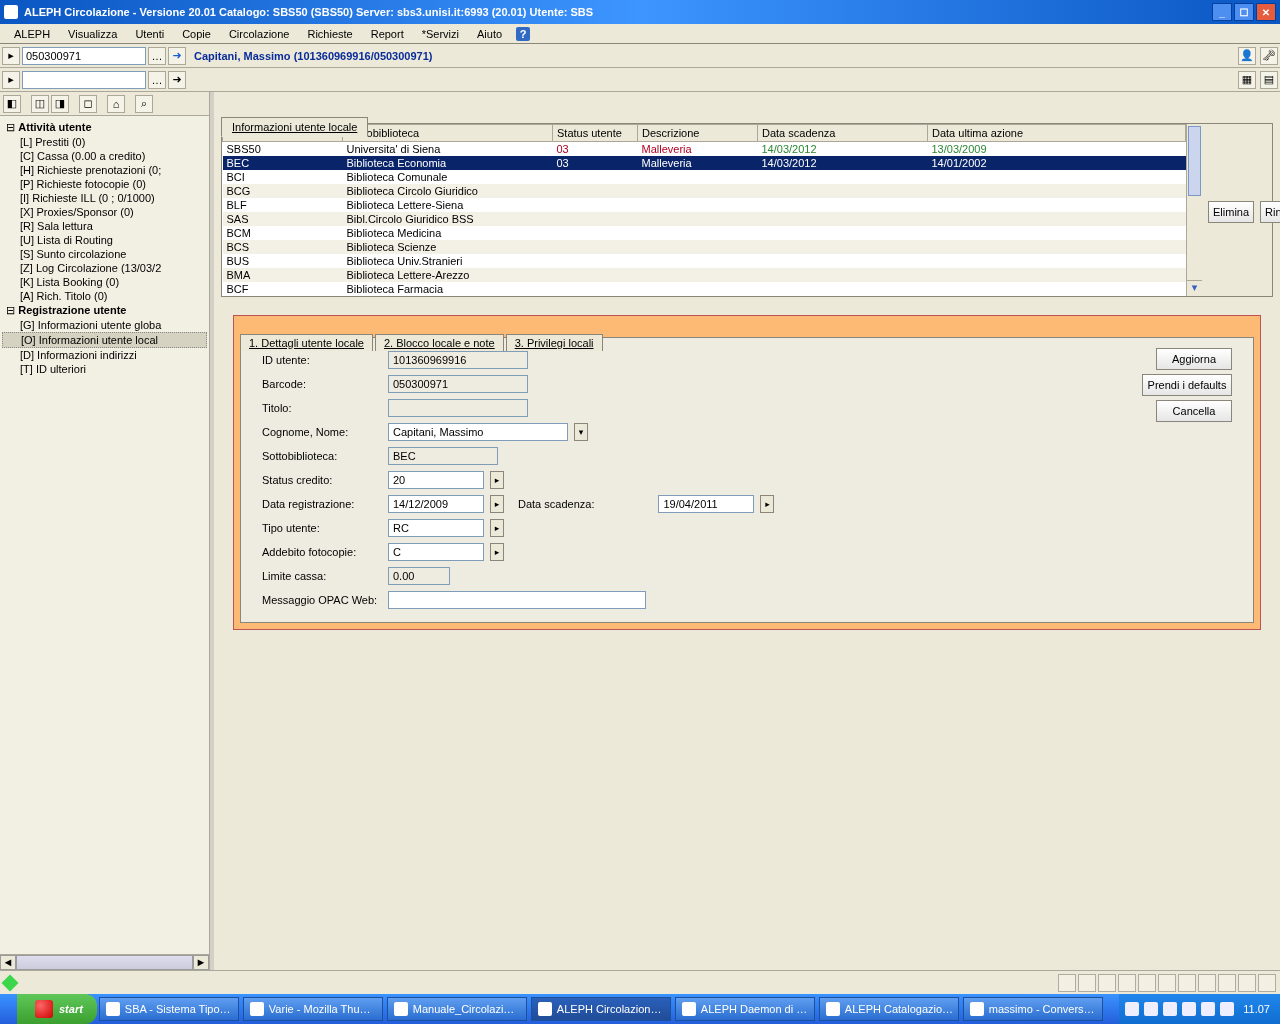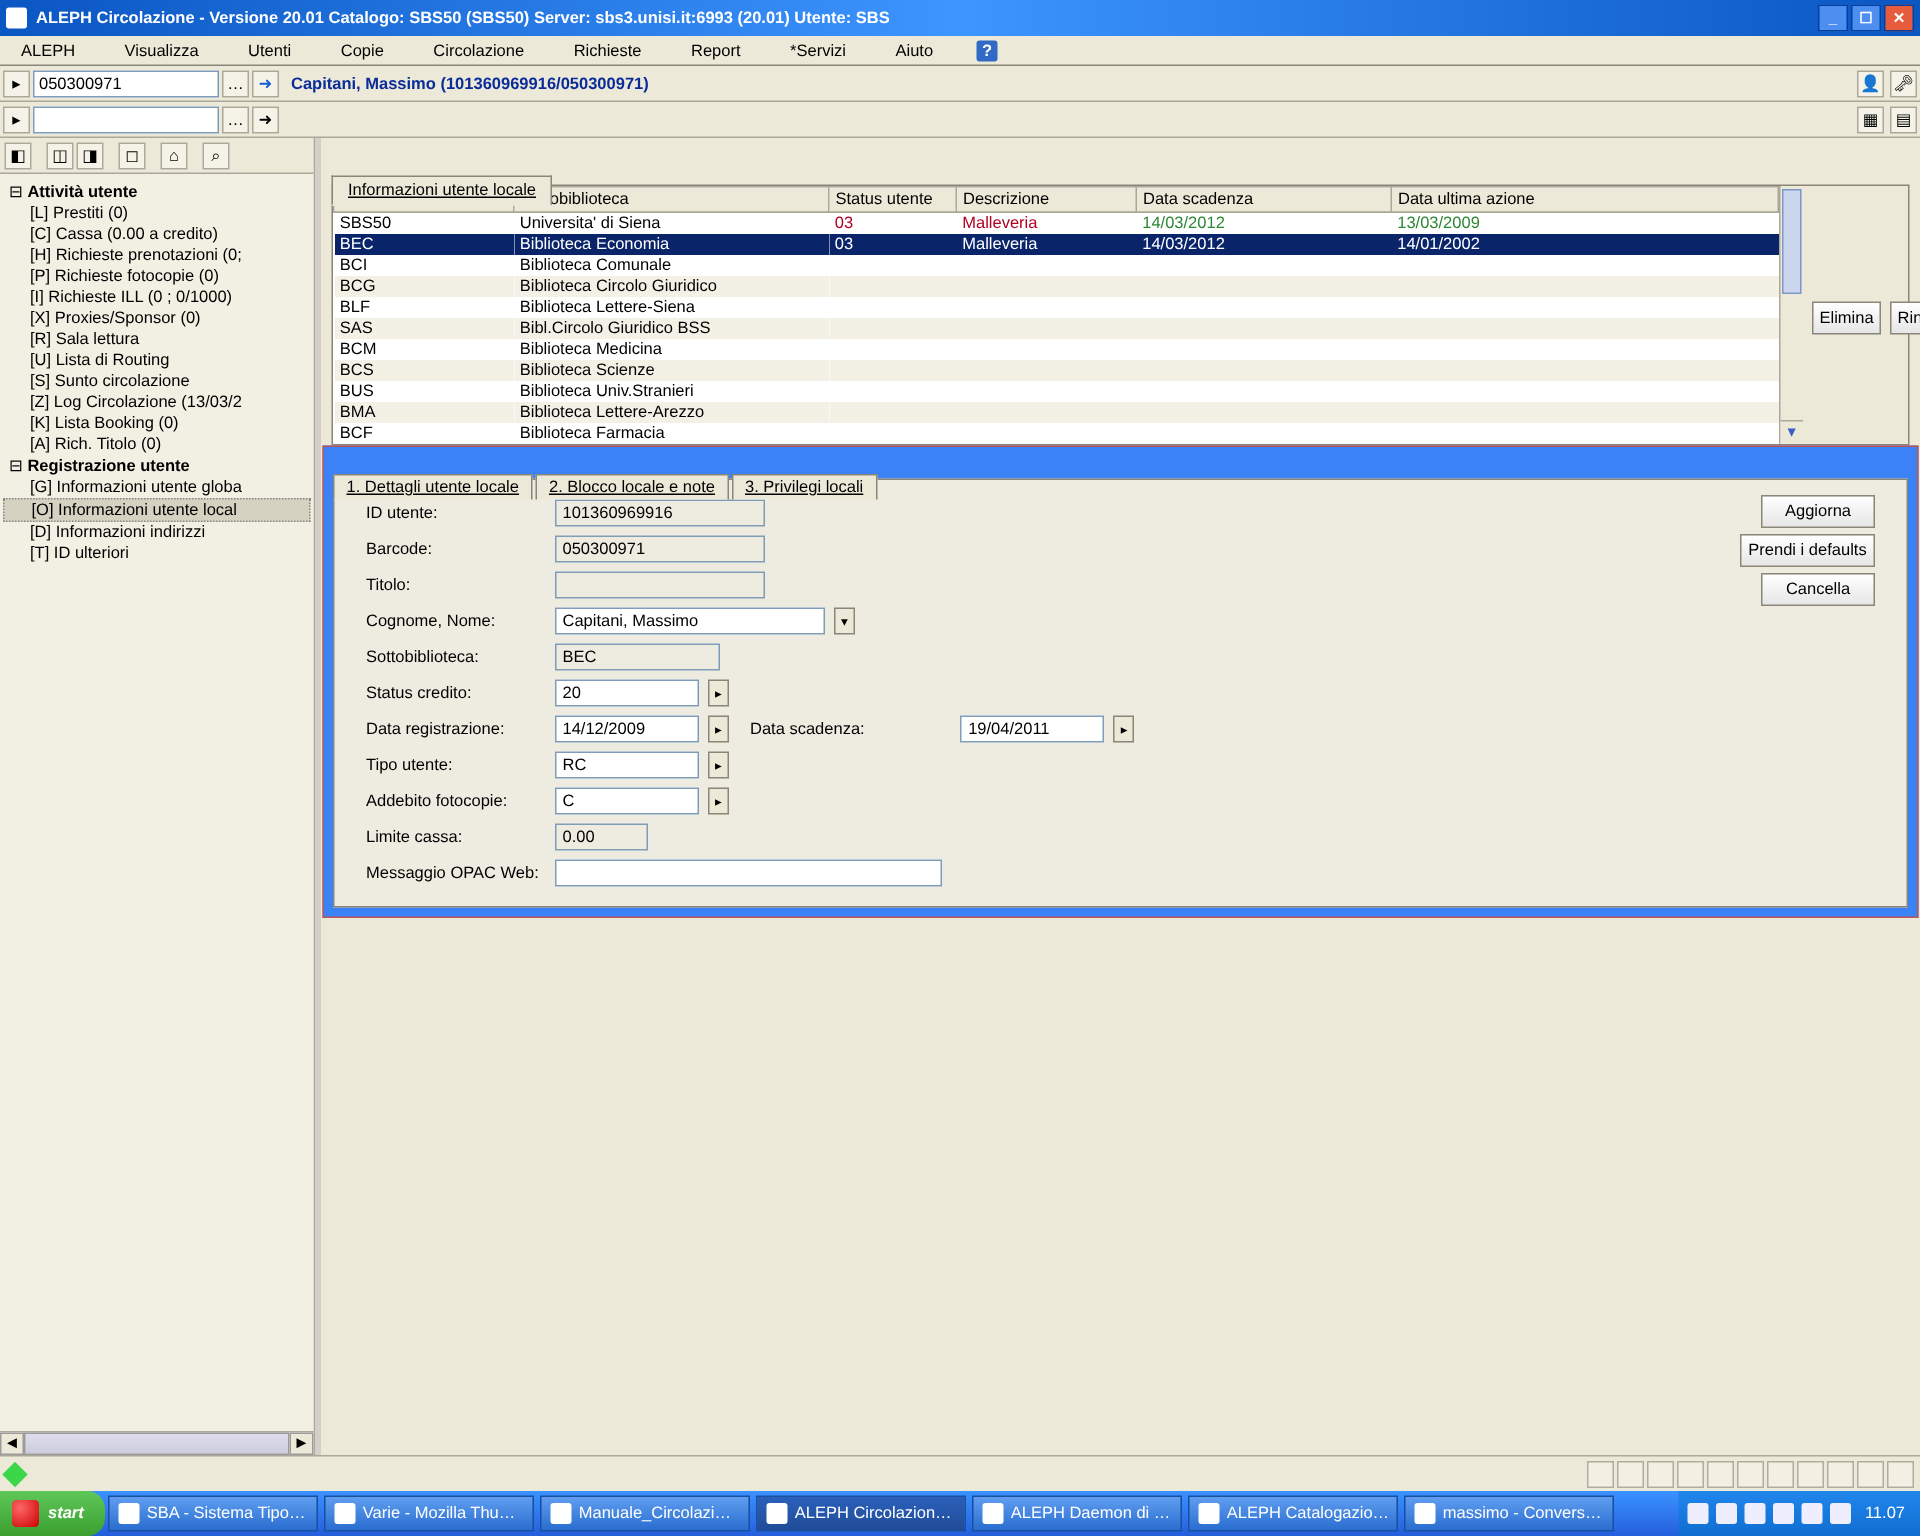--- a/index.html
+++ b/index.html
@@ -7,21 +7,21 @@
 
 
 .titlebar { height: 24px; background: linear-gradient(to right, #0a56c2, #3d95ff, #0a56c2); color: #fff; display: flex; align-items: center; padding: 0 4px; }
 .titlebar .icon { width: 14px; height: 14px; background: #fff; border-radius: 2px; margin-right: 6px; display:inline-block; }
 .titlebar .title { font-weight: bold; flex: 1; }
 .titlebar .winbtns { display: flex; gap: 2px; }
 .winbtn { width: 20px; height: 18px; background: #4d8ff0; border: 1px solid #0040a0; display:flex; align-items:center; justify-content:center; color:#fff; font-weight:bold; font-size:10px; }
 .winbtn.close { background: #e65c3c; }
 
 
-.menubar { height: 20px; background: #ece9d8; border-bottom: 1px solid #8a867a; display: flex; align-items: center; padding: 0 6px; gap: 17px; }
+.menubar { height: 20px; background: #ece9d8; border-bottom: 1px solid #8a867a; display: flex; align-items: center; padding: 0 6px; gap: 2px; }
 .menubar .menuitem { padding: 2px 8px; }
 .helpq { width:14px; height:14px; background:#316ac5; color:#fff; display:inline-flex; align-items:center; justify-content:center; font-weight:bold; border-radius:2px; margin-left:4px; }
 
 
 .toolbarrow { height: 24px; background: #ece9d8; border-bottom: 1px solid #aca899; display: flex; align-items: center; padding: 0 2px; gap: 2px; }
 .tbicon { width:18px; height:18px; border:1px solid #aca899; background:#f5f3e7; display:flex; align-items:center; justify-content:center; }
 .tbinput { height:18px; border:1px solid #7f9db9; padding:0 3px; background:#fff; }
 .bread { color:#0a2c9b; font-weight:bold; padding-left:6px; }
 .righticons { margin-left:auto; display:flex; gap:4px; }
 
@@ -55,21 +55,21 @@
 .datatable tr.sel { background:#0a246a; color:#fff; }
 .datatable td.red { color:#b00020; }
 .datatable td.green { color:#2c8834; }
 .vscroll { width:16px; background:#ece9d8; border-left:1px solid #aca899; position:relative; }
 .vscroll .thumb { position:absolute; top:2px; left:1px; right:1px; height:70px; background:#cbd6ee; border:1px solid #7b98c8; }
 .vscroll .arrow-dn { position:absolute; bottom:0; left:0; right:0; height:16px; background:#ece9d8; border-top:1px solid #aca899; color:#3a5fc4; text-align:center; }
 .tablebtns { width:70px; padding:4px 3px 0 6px; display:flex; flex-direction:row; gap:6px;align-items:center; }
 .btn { height:22px; border:1px solid #8a867a; background:linear-gradient(#fff,#e6e6e6); display:flex; align-items:center; justify-content:center; padding:0 4px; }
 
 
-.formpanel { border:1px solid #b55; margin:0; background:#3b82f6; flex:0 0 auto; }
+.formpanel { border:1px solid #b55; margin:18px; background:#fdba74; flex:0 0 auto; }
 .formtabs { padding:4px 6px 0 6px; display:flex; }
 .formtabs .tab { text-decoration:underline; border:1px solid #8a867a; padding:2px 8px; margin-right:2px; border-bottom:none;}
 .formtabs .tab.active { background:#ece9d8; }
 .formbody { border:1px solid #8a867a; margin:0 6px 6px 6px; padding:10px 21px; background:#eeece0; display:flex; }
 .formgrid { flex:1; }
 .formrow { display:flex; align-items:center; height:24px; gap:6px; }
 .formrow label { width:120px; }
 .txt { height:18px; border:1px solid #7f9db9; background:#fff; padding:0 4px; }
 .txt.ro { background:#eeece0; }
 .pick { width:14px; height:18px; border:1px solid #8a867a; background:#ece9d8; display:flex; align-items:center; justify-content:center; font-size:9px; }
@@ -77,21 +77,21 @@
 .formbtns .btn { width:76px; }
 
 
 .status { height:24px; background:#ece9d8; border-top:1px solid #aca899; display:flex; align-items:center; padding:0 4px; gap:4px; }
 .status .led { width:12px; height:12px; background:#3cd64b; transform:rotate(45deg); }
 .status .right { margin-left:auto; display:flex; gap:2px; }
 .status .sicon { width:18px; height:18px; border:1px solid #b0ad9f; background:#f3f0e3; }
 
 
 .taskbar { height:30px; background:linear-gradient(#3a93ff,#245edb); display:flex; align-items:center; color:#fff; }
-.start { height:30px; background:linear-gradient(#5fc759,#3a9f2f); display:flex; align-items:center; padding:0 14px 0 8px; font-weight:bold; font-style:italic; border-radius:0 12px 12px 0; }
+.start { height:30px; background:linear-gradient(#5fc759,#3a9f2f); display:flex; align-items:center; padding:0 14px 0 18px; font-weight:bold; font-style:italic; border-radius:0 12px 12px 0;margin-left:17px; }
 .start .orb { width:18px; height:18px; background:radial-gradient(circle at 30% 30%, #f66, #c00); border-radius:3px; margin-right:6px; }
 .task { height:24px; margin:0 2px; background:linear-gradient(#5f9ef0,#2a6dd0); border:1px solid #1b4fa0; display:flex; align-items:center; padding:0 6px; width:140px; overflow:hidden; white-space:nowrap; }
 .task.active { background:linear-gradient(#2a60bb,#204c97); }
 .task .ticon { width:14px; height:14px; background:#fff; margin-right:5px; border-radius:2px; flex-shrink:0; }
 .tray { margin-left:auto; background:linear-gradient(#2186ec,#0f6dd0); height:30px; display:flex; align-items:center; padding:0 6px; gap:5px; }
 .tray .ticon2 { width:14px; height:14px; background:#eef; border-radius:2px; }
 .clock { color:#fff; padding:0 4px; }
 </style>
 </head>
 <body>

